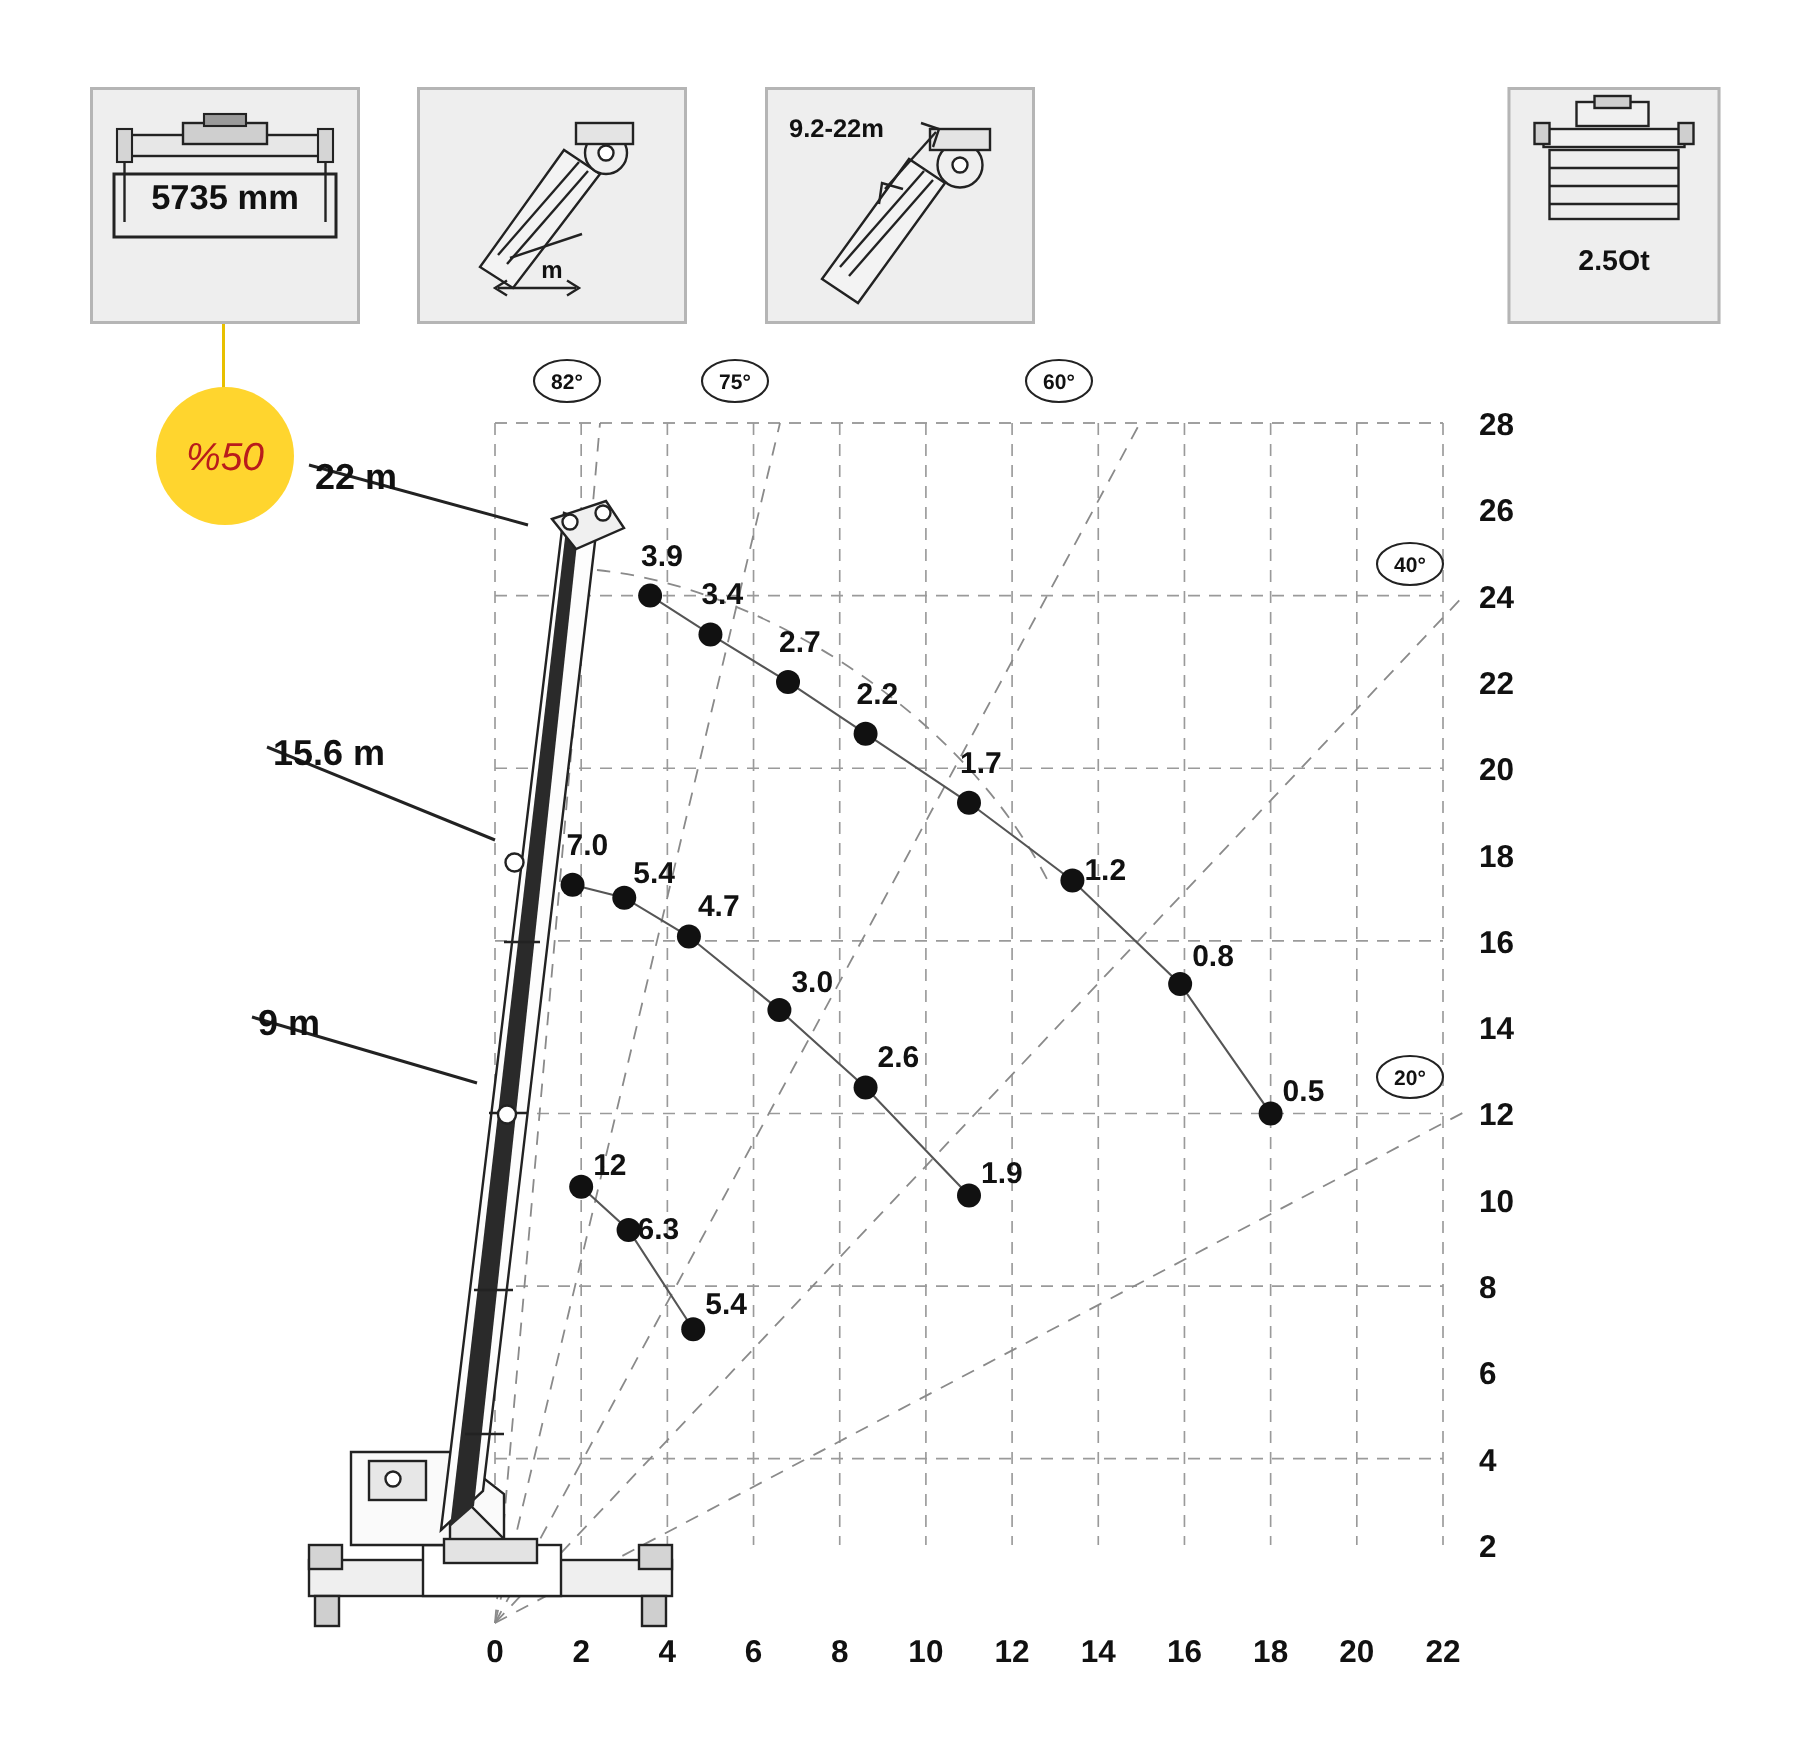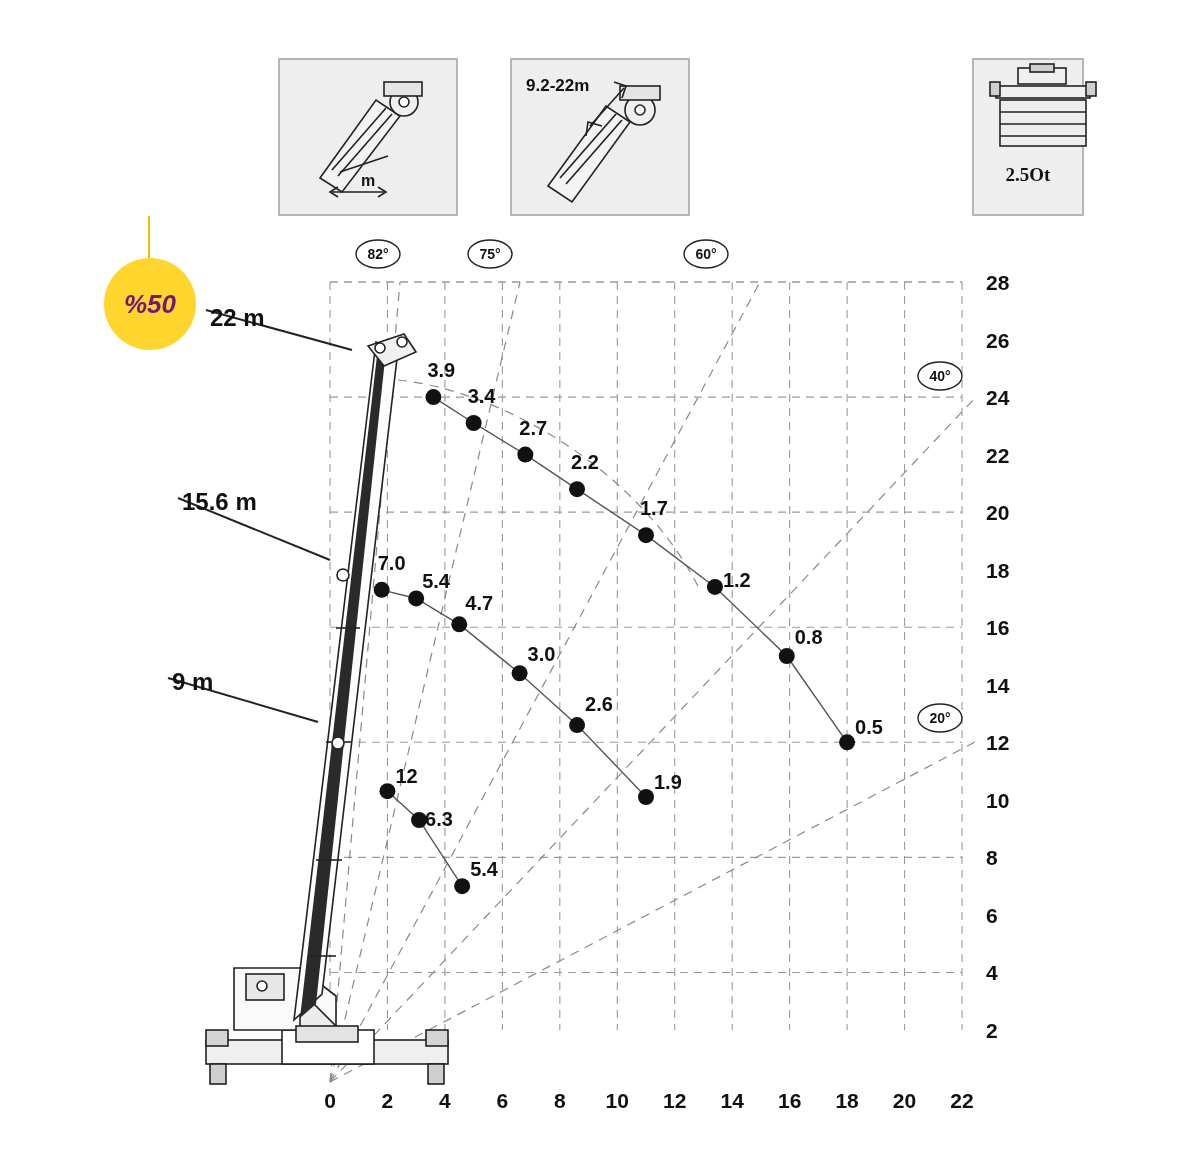--- a/index.html
+++ b/index.html
@@ -5,49 +5,62 @@
   html,body{margin:0;padding:0;background:#ffffff;}
   body{width:1200px;height:1169px;position:relative;font-family:"Liberation Sans",sans-serif;overflow:hidden;}
 
   
   .spec-row{position:absolute;top:58px;left:0;width:1200px;height:160px;}
   .spec-box{position:absolute;top:0;width:180px;height:158px;background:#eeeeee;border:2px solid #b5b5b5;box-sizing:border-box;}
   .spec-box.b1{left:60px;}
   .spec-box.b2{left:278px;}
   .spec-box.b3{left:510px;}
   .spec-box.b4{left:742px;}
-  .spec-box.b5{left:972px;width:112px;font-family:Liberation Serif, serif;}
+  .spec-box.b5{left:1005px;width:142px;}
   .spec-label{position:absolute;width:100%;text-align:center;font-weight:bold;color:#111;}
   .sb1-label{top:58px;font-size:23px;}
   .sb3-label{top:16px;font-size:17px;left:0;text-align:left;padding-left:14px;width:auto;}
   .sb4-label{top:62px;font-size:19px;}
   .sb5-label{top:104px;font-size:19px;}
   .sb2-label{top:112px;font-size:16px;}
 
   
   .badge{position:absolute;left:104px;top:258px;width:92px;height:92px;border-radius:50%;
          background:#ffd52e;display:flex;align-items:center;justify-content:center;}
-  .badge span{font-weight:bold;font-style:italic;font-size:26px;color:#701a75;}
+  .badge span{font-weight:normal;font-style:italic;font-size:26px;color:#b91c1c;}
   .badge-stem{position:absolute;left:148px;top:216px;width:2px;height:46px;background:#e8c000;}
 
   
   #chart-area{position:absolute;left:0;top:230px;width:1200px;height:930px;}
   svg{display:block;}
 
   
   .axis-num{font-size:21px;font-weight:bold;fill:#111;font-family:"Liberation Sans",sans-serif;}
   .pt-label{font-size:20px;font-weight:bold;fill:#111;font-family:"Liberation Sans",sans-serif;}
   .ang-label{font-size:14px;font-weight:bold;fill:#111;font-family:"Liberation Sans",sans-serif;}
   .boom-label{font-size:24px;font-weight:bold;fill:#111;font-family:"Liberation Sans",sans-serif;}
 </style>
 </head>
 <body>
 
 <div class="spec-row">
 
+  <div class="spec-box b1">
+    <svg width="176" height="120" viewBox="0 0 176 120">
+      <rect x="18" y="30" width="140" height="14" fill="#e7e7e7" stroke="#222" stroke-width="1.6"></rect>
+      <rect x="60" y="22" width="56" height="14" fill="#cfcfcf" stroke="#222" stroke-width="1.6"></rect>
+      <rect x="74" y="16" width="28" height="8" fill="#9a9a9a" stroke="#222" stroke-width="1.4"></rect>
+      <rect x="16" y="26" width="10" height="22" fill="#d5d5d5" stroke="#222" stroke-width="1.4"></rect>
+      <rect x="150" y="26" width="10" height="22" fill="#d5d5d5" stroke="#222" stroke-width="1.4"></rect>
+      <line x1="21" y1="48" x2="21" y2="88" stroke="#222" stroke-width="1.6"></line>
+      <line x1="155" y1="48" x2="155" y2="88" stroke="#222" stroke-width="1.6"></line>
+      <rect x="14" y="56" width="148" height="42" fill="none" stroke="#222" stroke-width="2"></rect>
+    </svg>
+    <div class="spec-label sb1-label">5735 mm</div>
+  </div>
 
   <div class="spec-box b2">
     <svg width="176" height="155" viewBox="0 0 176 155">
       <g stroke="#222" fill="none" stroke-width="1.6">
         <polygon points="40,118 96,40 120,56 62,132" fill="#f3f3f3"></polygon>
         <line x1="52" y1="110" x2="106" y2="48"></line>
         <line x1="58" y1="116" x2="112" y2="54"></line>
         <circle cx="124" cy="42" r="14" fill="#efefef"></circle>
         <circle cx="124" cy="42" r="5" fill="#fff"></circle>
         <rect x="104" y="22" width="38" height="14" fill="#e4e4e4"></rect>

